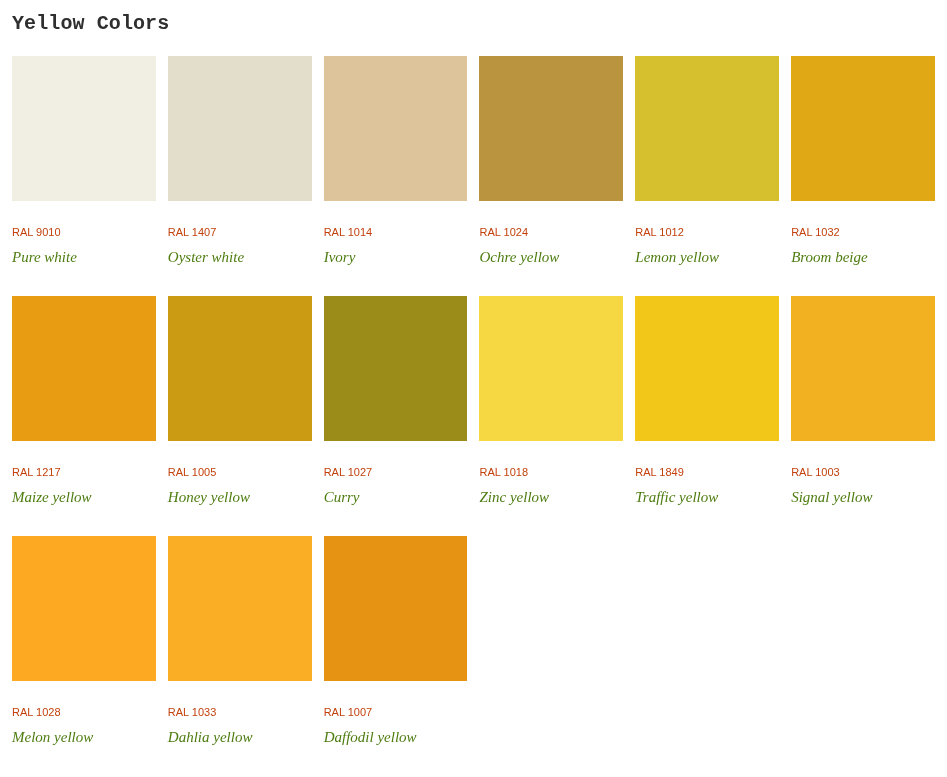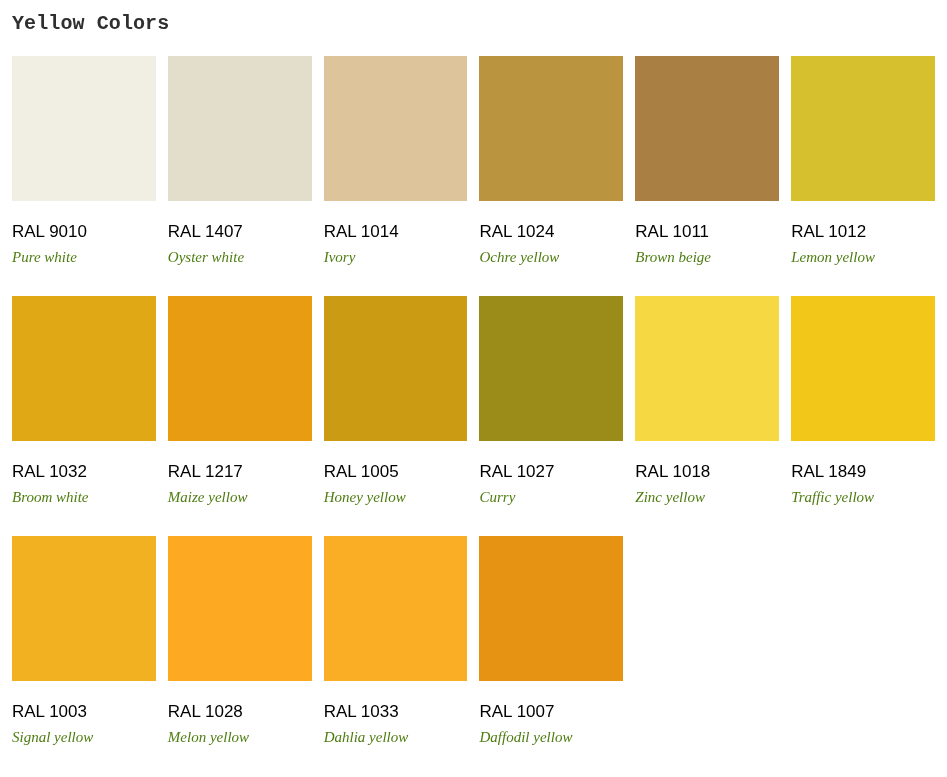--- a/index.html
+++ b/index.html
@@ -38,23 +38,23 @@
     display: block;
     margin-bottom: 30px;
   }
   .swatch-chip {
     width: 100%;
     height: 145px;
     display: block;
   }
   .swatch-code {
     font-family: "Liberation Sans", sans-serif;
-    font-size: 17px;
+    font-size: 11px;
     font-weight: normal;
-    color: #000000;
+    color: #c2410c;
     margin-top: 22px;
     line-height: 18px;
     white-space: nowrap;
   }
   .swatch-name {
     font-family: "Liberation Serif", serif;
     font-style: italic;
     font-size: 15px;
     color: #4d7c0f;
     margin-top: 7px;
@@ -84,33 +84,28 @@
         <div class="swatch-chip" style="background-color: rgb(221, 196, 154);"></div>
         <div class="swatch-code">RAL 1014</div>
         <div class="swatch-name">Ivory</div>
       </div>
       <div class="swatch-cell">
         <div class="swatch-chip" style="background-color: rgb(186, 148, 62);"></div>
         <div class="swatch-code">RAL 1024</div>
         <div class="swatch-name">Ochre yellow</div>
       </div>
       <div class="swatch-cell">
-        <div class="swatch-chip" style="background-color: rgb(169, 127, 67);"></div>
-        <div class="swatch-code">RAL 1011</div>
-        <div class="swatch-name">Brown beige</div>
-      </div>
-      <div class="swatch-cell">
         <div class="swatch-chip" style="background-color: rgb(214, 192, 46);"></div>
         <div class="swatch-code">RAL 1012</div>
         <div class="swatch-name">Lemon yellow</div>
       </div>
       <div class="swatch-cell">
         <div class="swatch-chip" style="background-color: rgb(224, 168, 21);"></div>
         <div class="swatch-code">RAL 1032</div>
-        <div class="swatch-name">Broom white</div>
+        <div class="swatch-name">Broom beige</div>
       </div>
       <div class="swatch-cell">
         <div class="swatch-chip" style="background-color: rgb(231, 156, 18);"></div>
         <div class="swatch-code">RAL 1217</div>
         <div class="swatch-name">Maize yellow</div>
       </div>
       <div class="swatch-cell">
         <div class="swatch-chip" style="background-color: rgb(203, 155, 19);"></div>
         <div class="swatch-code">RAL 1005</div>
         <div class="swatch-name">Honey yellow</div>

